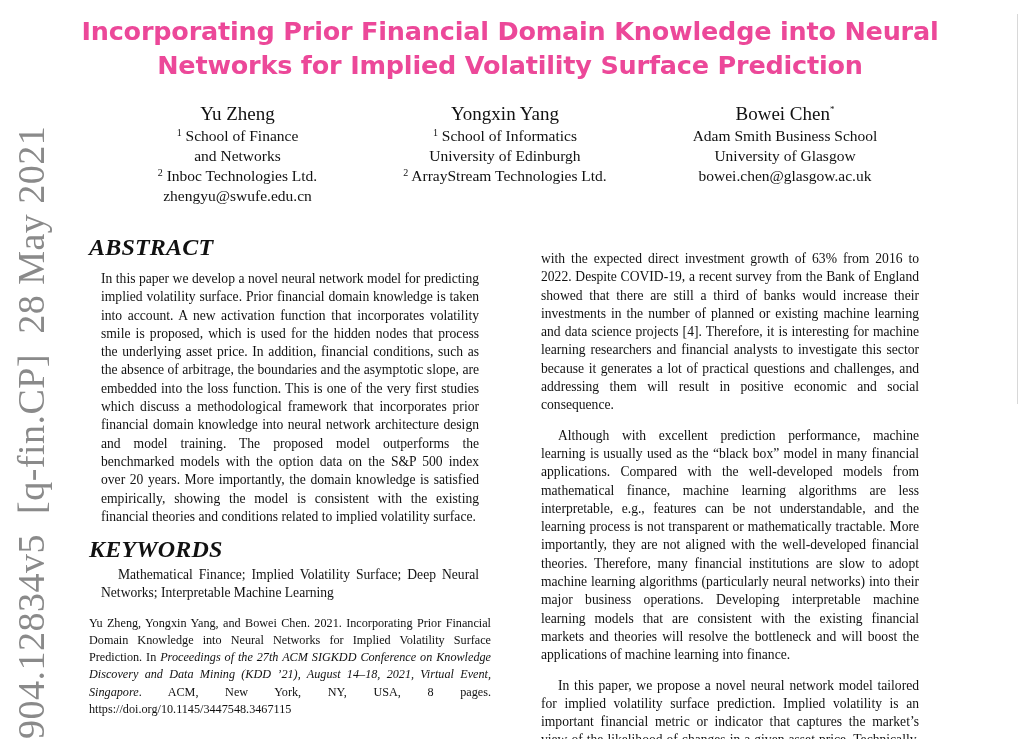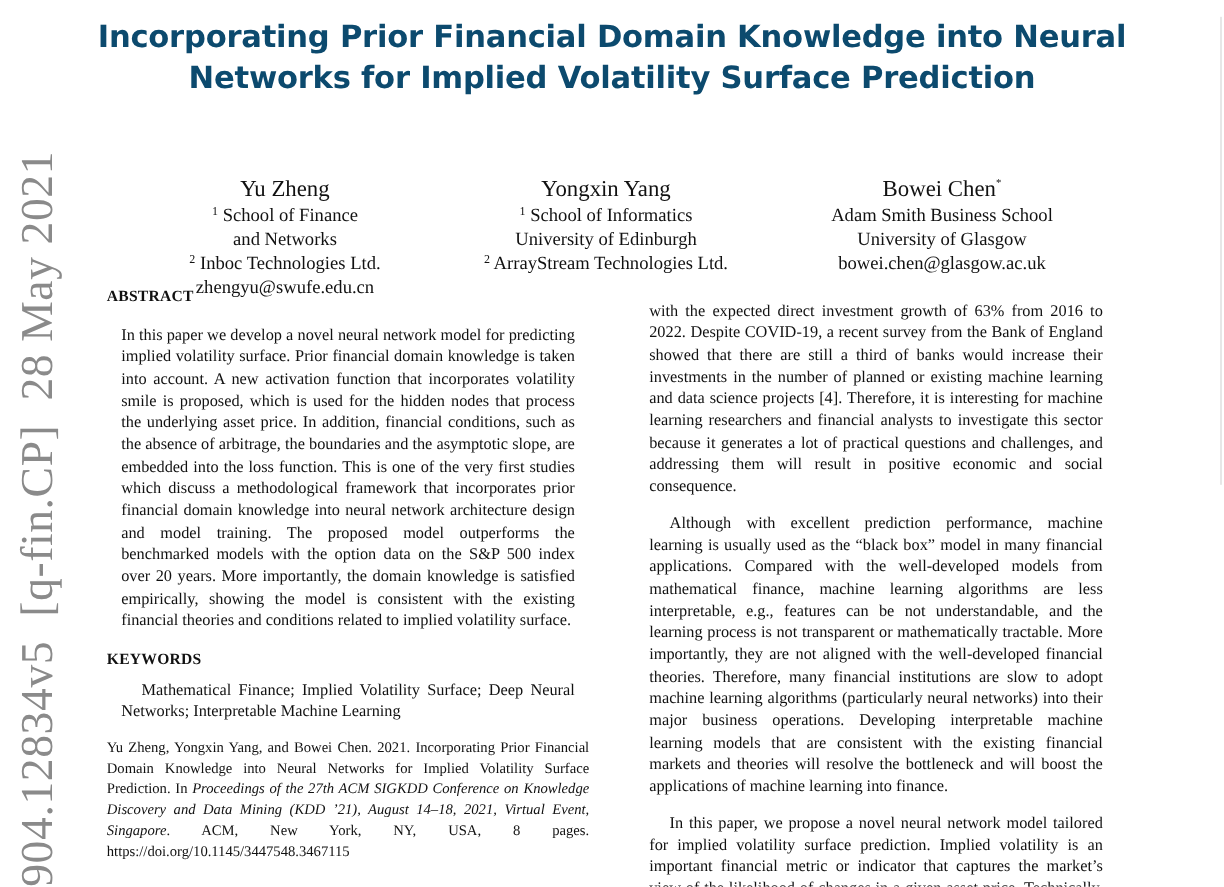--- a/index.html
+++ b/index.html
@@ -17,39 +17,39 @@
     position: absolute; left: 8px; top: 739px;
     transform-origin: 0 0; transform: rotate(-90deg);
     font-family: "Liberation Serif", serif;
     font-size: 38px; color: #8a8a8a; white-space: pre; line-height: 46px;
     letter-spacing: 0.5px;
   }
   .title {
     position: absolute; left: 60px; top: 14px; width: 900px;
     text-align: center;
     font-family: "DejaVu Sans", sans-serif; font-weight: bold;
-    font-size: 25.5px; line-height: 34px; color: #0c4a6e;
+    font-size: 25.5px; line-height: 34px; color: #ec4899;
     letter-spacing: -0.2px;
   }
   .authors { position: absolute; top: 102px; left: 0; width: 1020px; }
   .author {
     position: absolute; text-align: center;
     font-size: 15.5px; line-height: 20px; color: #111;
   }
-  .author .name { font-size: 19px; line-height: 24px; margin-top: 44px; }
+  .author .name { font-size: 19px; line-height: 24px; }
   .author sup { font-size: 10px; vertical-align: 5px; line-height: 0; }
   .a1 { left: 105px; width: 265px; }
   .a2 { left: 375px; width: 260px; }
   .a3 { left: 670px; width: 230px; }
 
   .colL { position: absolute; left: 89px; top: 236px; width: 402px; }
   .colR { position: absolute; left: 529px; top: 238px; width: 402px; }
   .sec-head {
     font-family: "Liberation Serif", serif; font-weight: bold;
-    font-size: 13px; line-height: 22px; margin: 0 0 3px 0; letter-spacing: 0.2px;
+    font-size: 24px; line-height: 22px; margin: 0 0 3px 0; letter-spacing: 0.2px; font-style: italic;
   }
   .para {
     font-size: 13.6px; line-height: 18.3px; text-align: justify;
     margin: 12px; hyphens: none;
   }
   .indent { text-indent: 17px; }
   .kw { margin-top: 6px; }
   .keywords-head { margin-top: 2px; }
   .acm-head {
     font-weight: bold; font-size: 13px; line-height: 17px; margin-top: 8px;

